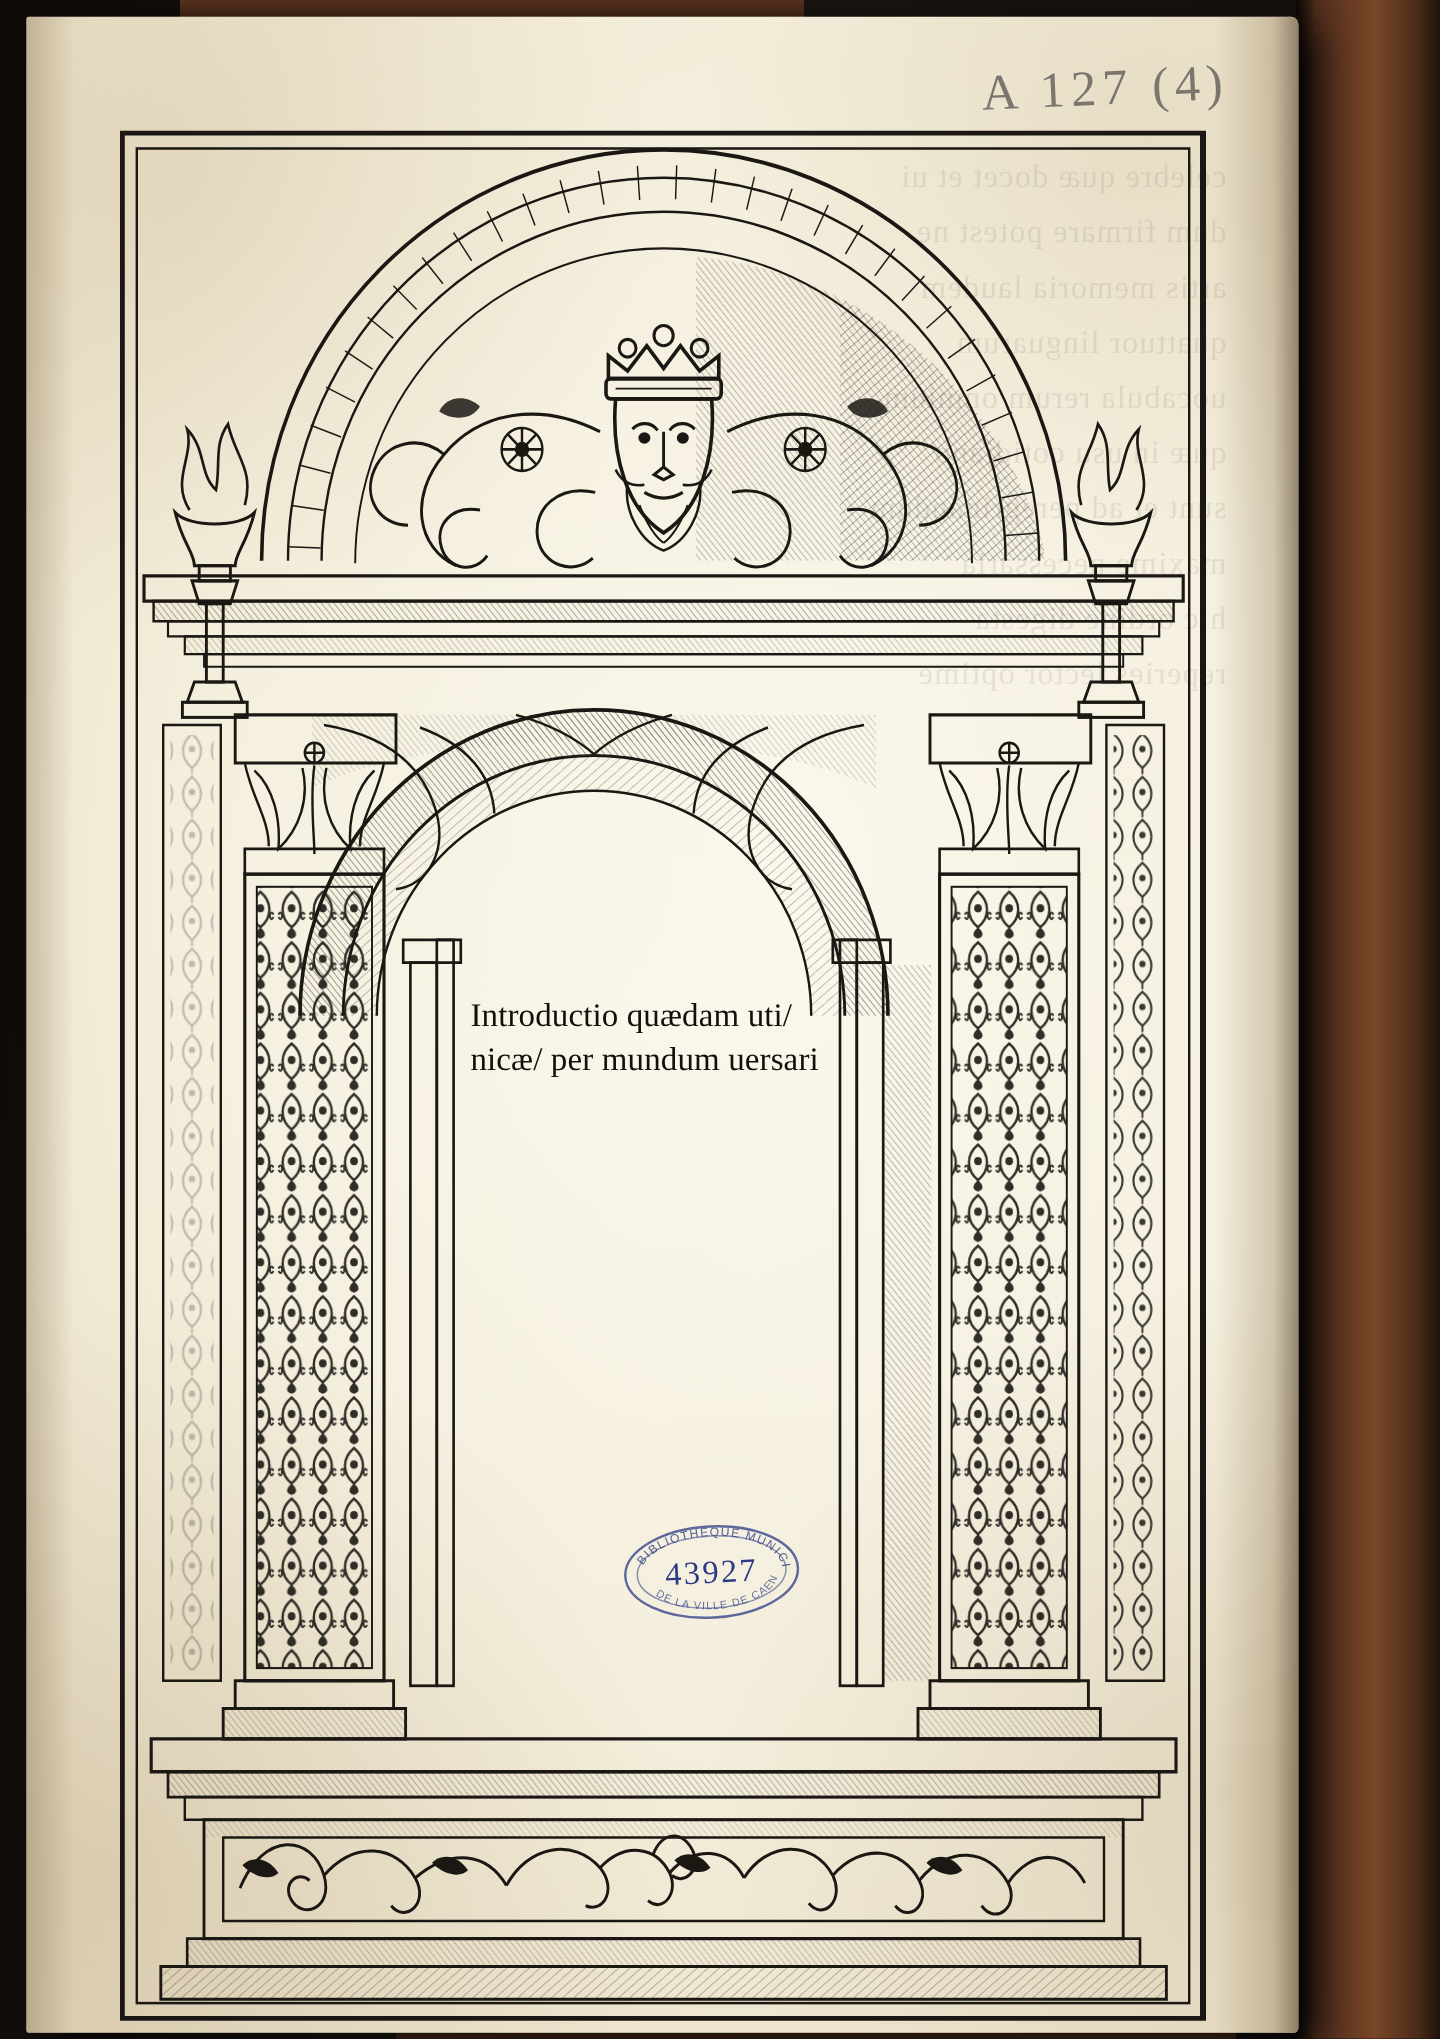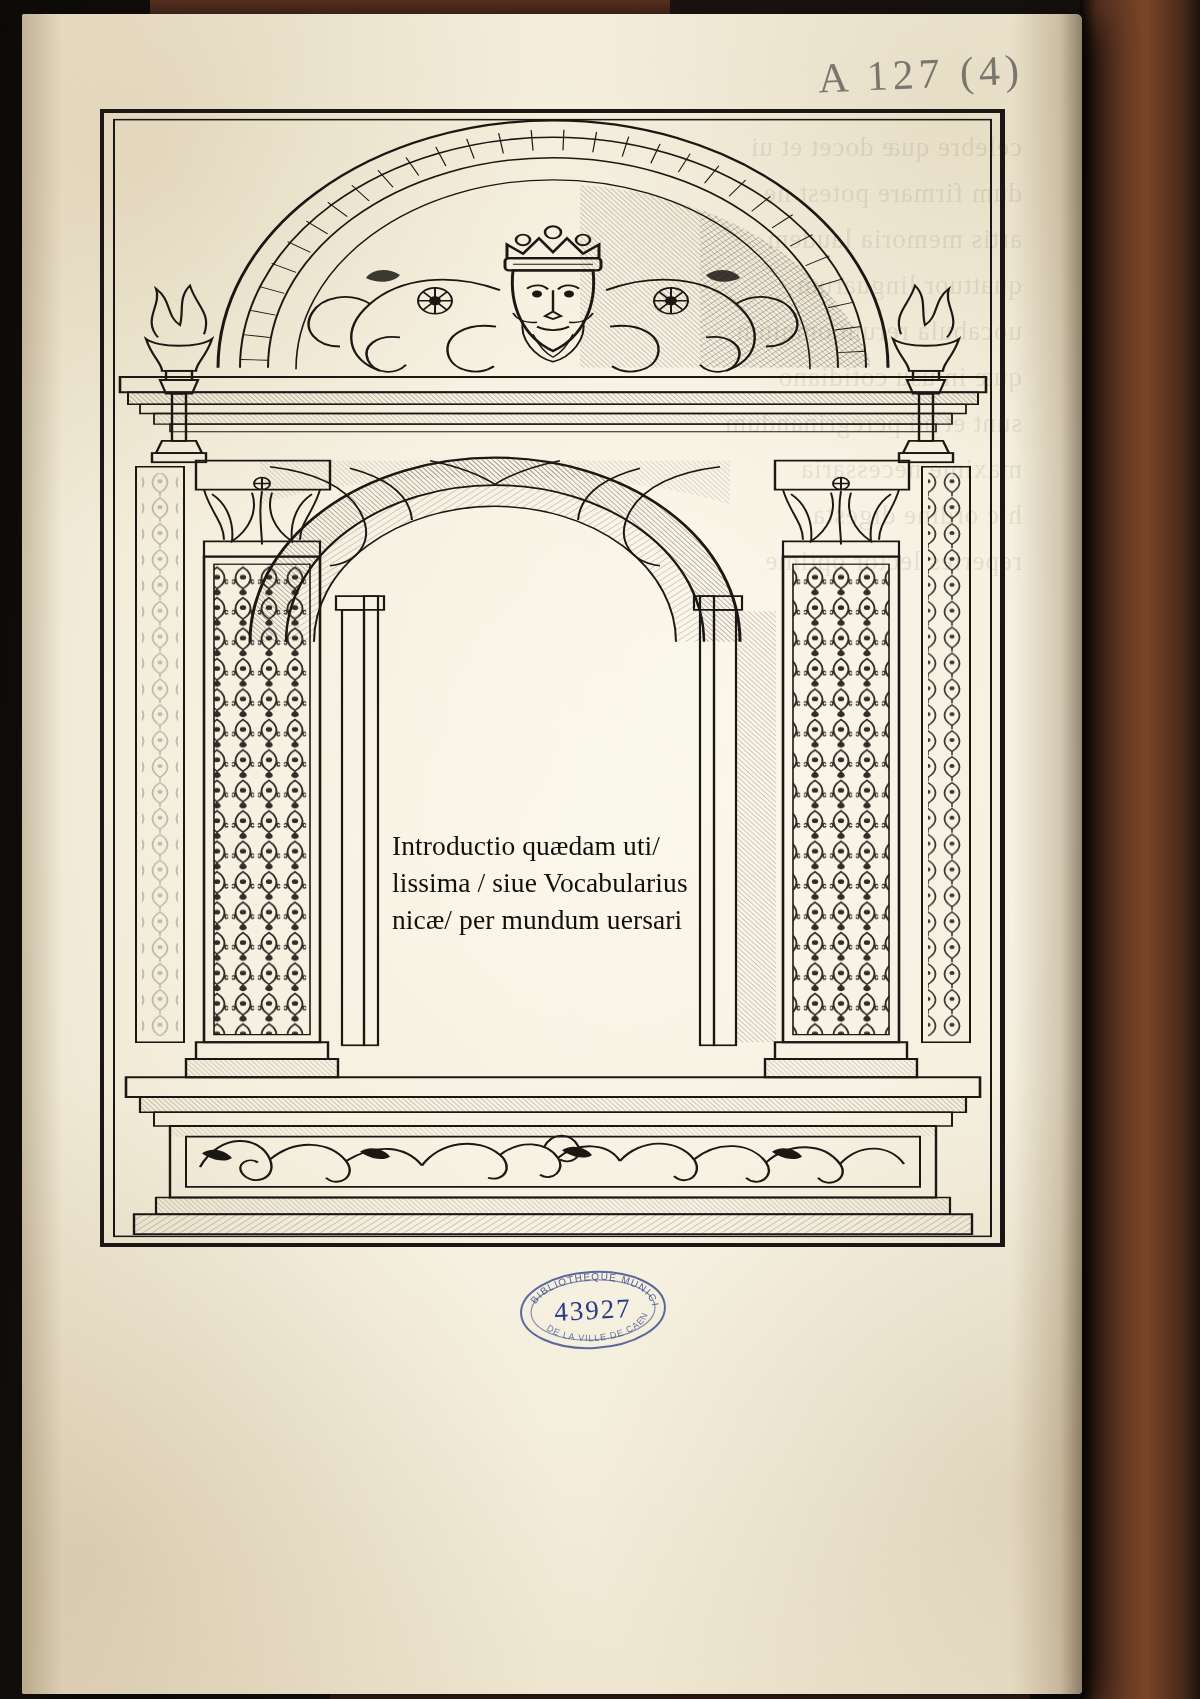--- a/index.html
+++ b/index.html
@@ -121,21 +121,21 @@
     transform: rotate(-2.5deg);
     opacity: .8;
   }
 
   
   .woodcut {
     position: absolute;
     left: 78px;
     top: 95px;
     width: 905px;
-    height: 1138px;
+    height: 1575px;
   }
   .outer-rule {
     position: absolute;
     inset: 0;
     border: 4px solid #1a1714;
     border-right-width: 5px;
   }
 
   svg.cut {
     position: absolute;
@@ -490,21 +490,20 @@
           <path d="M702 1376 C694 1364 680 1362 672 1370 C682 1380 696 1382 702 1376 Z" fill="#1b1814" stroke="none"></path>
 
           <path d="M444 1364 C452 1344 470 1344 478 1362 C484 1376 470 1388 460 1380"></path>
         </g>
 
         <rect x="70" y="1336" width="766" height="14" fill="url(#hatchfine)" opacity="0.25"></rect>
       </svg>
 
       <div class="title-block">
         <div>Introductio quædam uti/</div>
-        <div>lissima / siue Vocabularius</div>
         <div>nicæ/ per mundum uersari</div>
       </div>
 
       <div class="stamp">
         <svg viewBox="0 0 150 82" width="150" height="82">
           <ellipse cx="75" cy="41" rx="72" ry="38" fill="none" stroke="#2a3a85" stroke-width="2" opacity=".75"></ellipse>
           <ellipse cx="75" cy="41" rx="62" ry="30" fill="none" stroke="#2a3a85" stroke-width="1.2" opacity=".55"></ellipse>
           <path id="stArcTop" d="M16 41 A59 30 0 0 1 134 41" fill="none"></path>
           <path id="stArcBot" d="M20 44 A55 28 0 0 0 130 44" fill="none"></path>
           <text font-family="'Liberation Sans', sans-serif" font-size="10" fill="#2a3a85" opacity=".8" letter-spacing="1.2">

